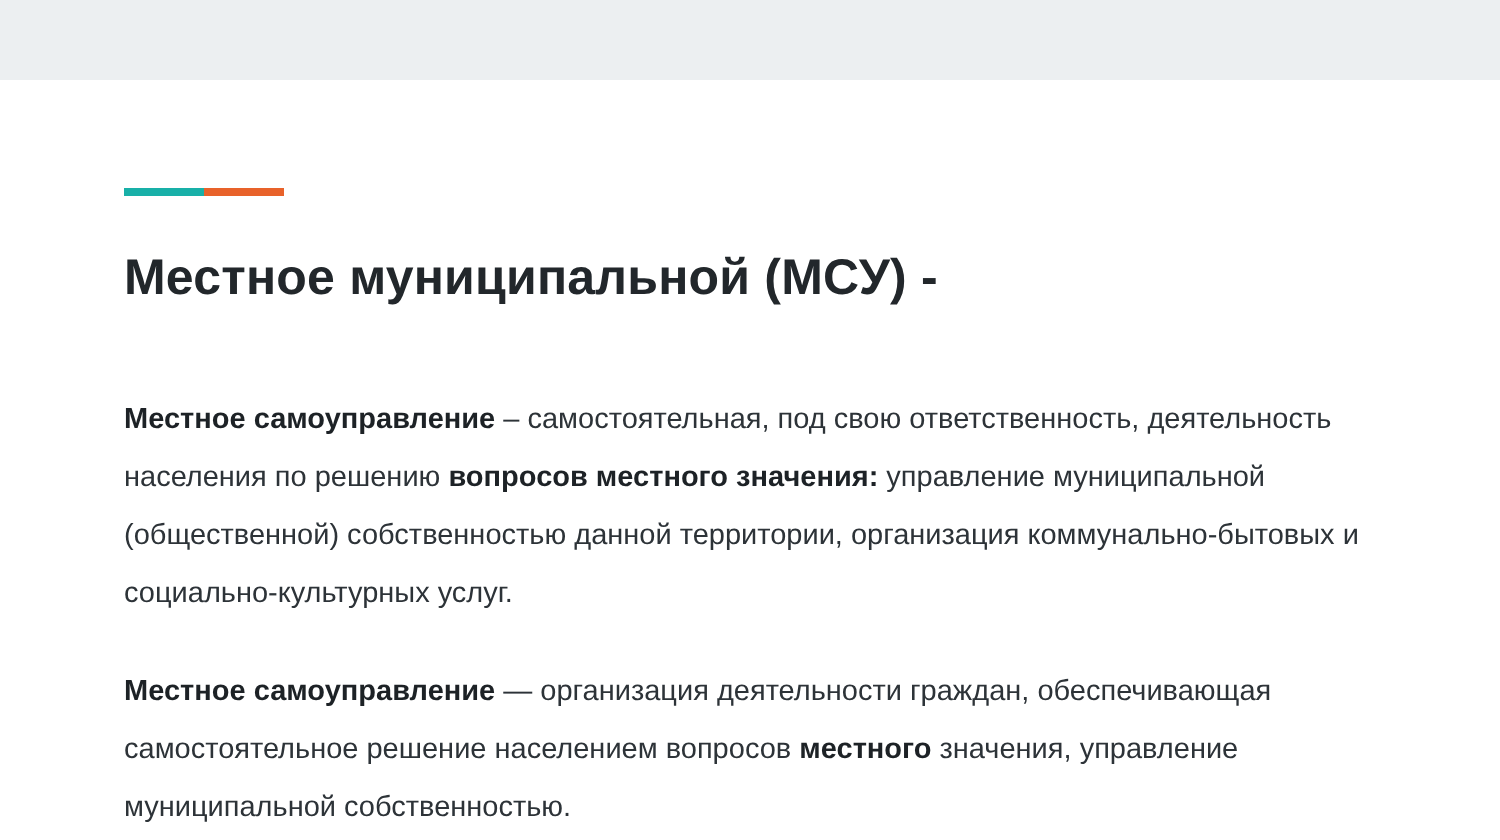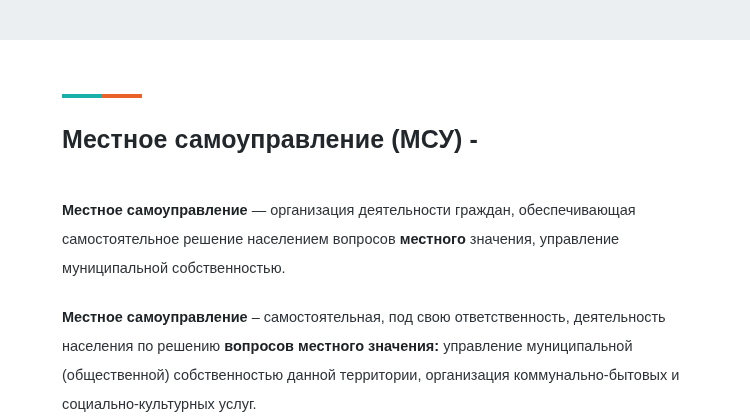--- a/index.html
+++ b/index.html
@@ -83,19 +83,19 @@
 
   <div class="top-band"></div>
 
   <div class="content">
 
     <div class="accent-rule">
       <div class="seg-a"></div>
       <div class="seg-b"></div>
     </div>
 
-    <h1 class="title">Местное самоуправление (МСУ) -</h1>
+    <h1 class="title">Местное муниципальной (МСУ) -</h1>
 
+    <p class="para" id="para-2"><b>Местное самоуправление</b><span> – самостоятельная, под свою ответственность, деятельность населения по решению </span><b>вопросов местного значения:</b><span> управление муниципальной (общественной) собственностью данной территории, организация коммунально-бытовых и социально-культурных услуг.</span></p>
     <p class="para" id="para-1"><b>Местное самоуправление</b><span> — организация деятельности граждан, обеспечивающая самостоятельное решение населением вопросов </span><b>местного</b><span> значения, управление муниципальной собственностью.</span></p>
-    <p class="para" id="para-2"><b>Местное самоуправление</b><span> – самостоятельная, под свою ответственность, деятельность населения по решению </span><b>вопросов местного значения:</b><span> управление муниципальной (общественной) собственностью данной территории, организация коммунально-бытовых и социально-культурных услуг.</span></p>
 
   </div>
 </div>
 
 </body></html>

